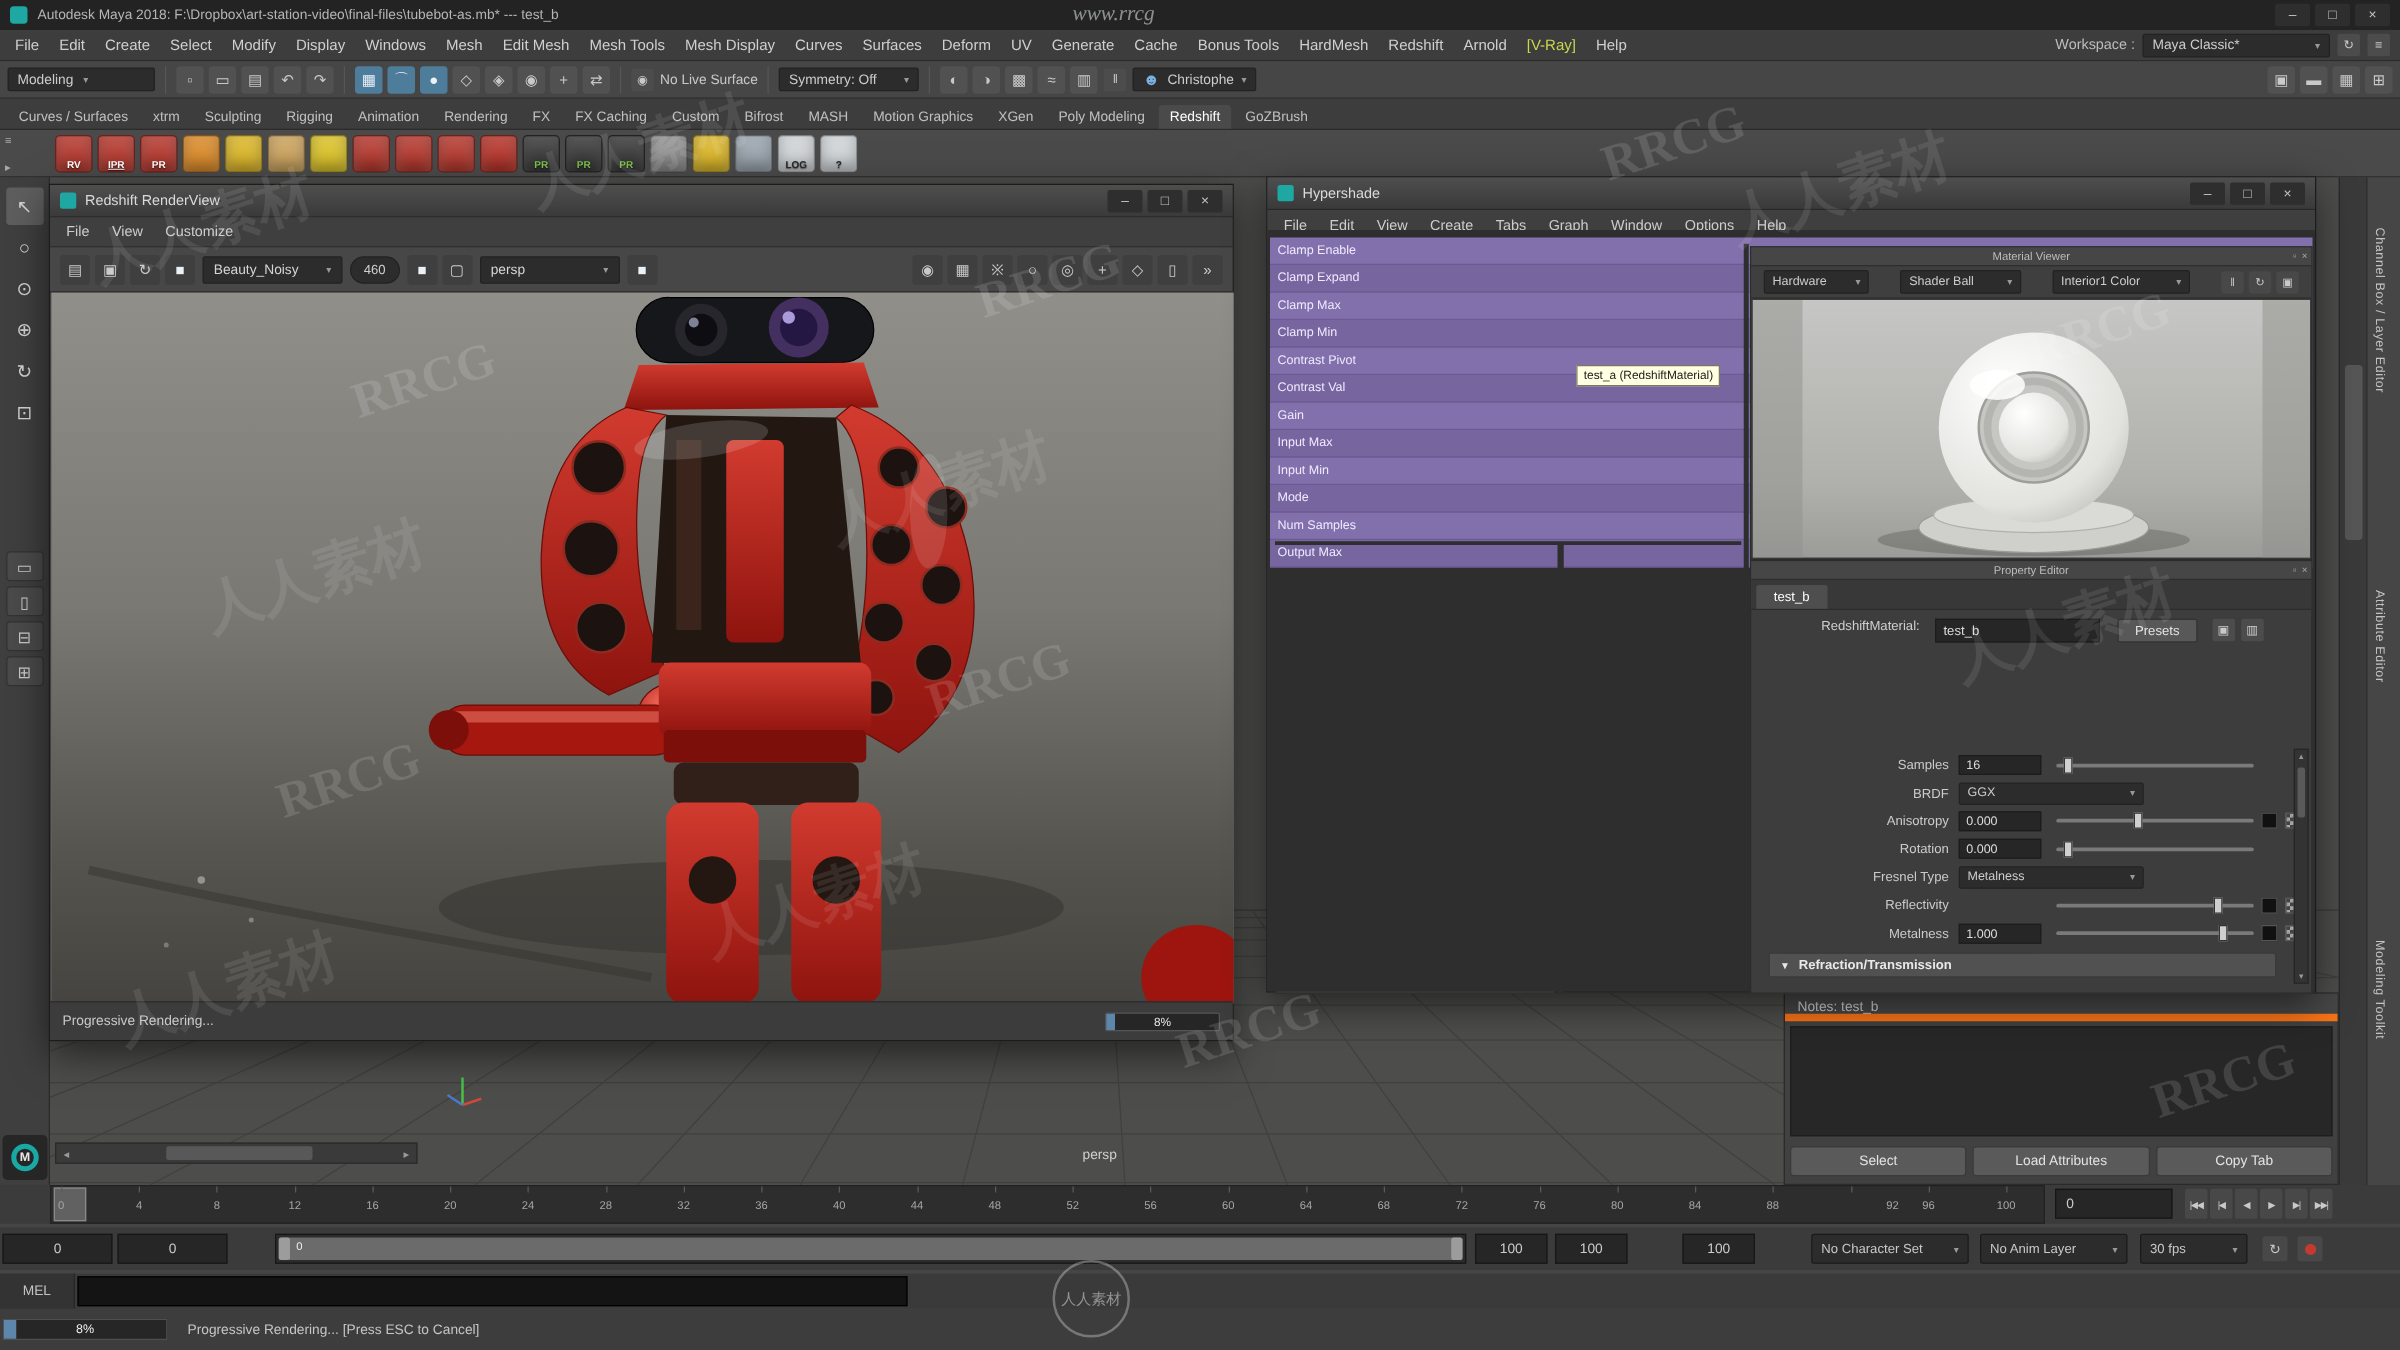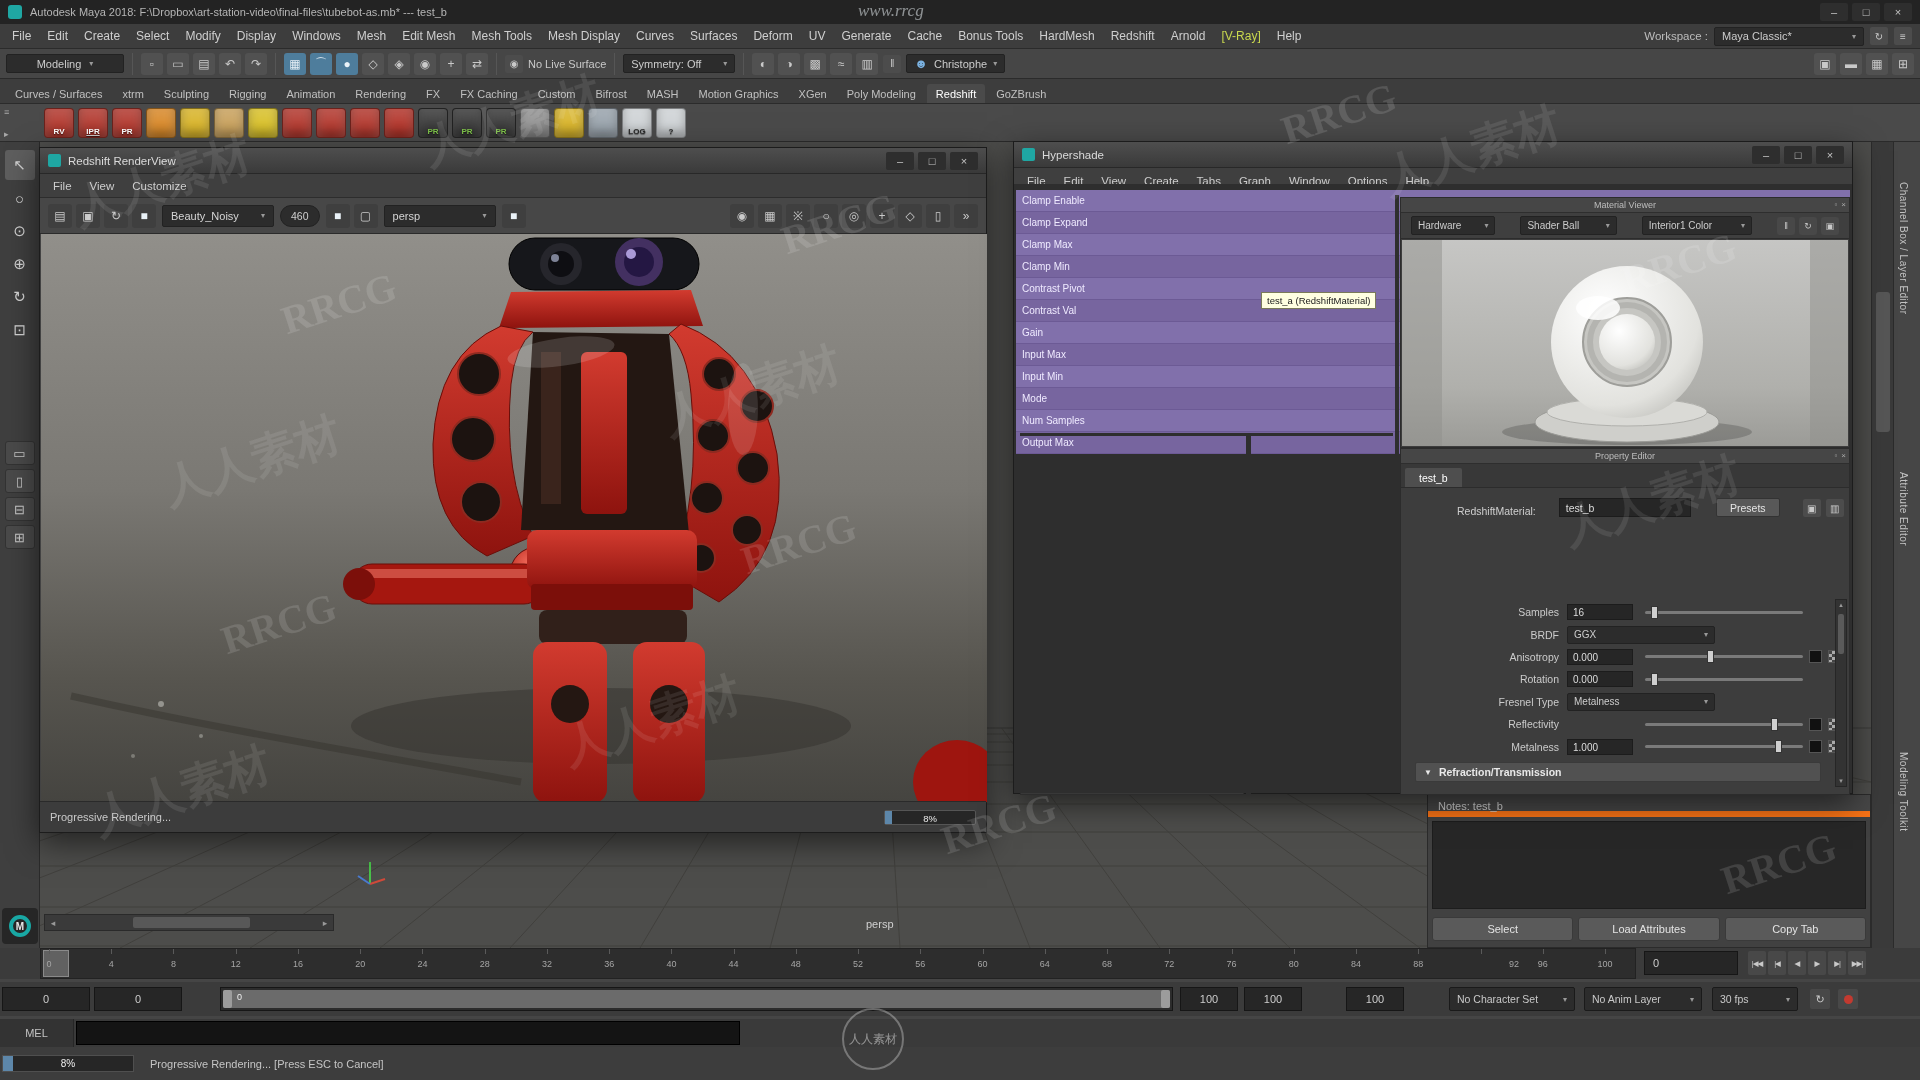--- a/index.html
+++ b/index.html
@@ -155,21 +155,21 @@
   #hs-matviewer{left:386px;top:55px;width:450px;height:251px;}
   .mv-toolbar{height:26px;background:#3f3f3f;border-bottom:1px solid #2c2c2c;display:flex;align-items:center;gap:25px;padding:0 10px;}
   .mv-dd{background:#2c2c2c;border:1px solid #222;height:19px;border-radius:2px;display:flex;align-items:center;justify-content:space-between;gap:6px;padding:0 6px;font-size:10px;color:#ccc;white-space:nowrap;}
   #mv-icons{margin-left:auto;display:flex;gap:4px;}
   #mv-icons .icon-btn{width:18px;height:18px;background:#484848;font-size:9px;}
   .mv-view{position:absolute;left:1px;right:1px;top:42px;bottom:1px;overflow:hidden;}
 
   #hs-propeditor{left:386px;top:306px;width:450px;height:347px;}
   .pe-tabs{height:24px;background:#383838;border-bottom:1px solid #2c2c2c;display:flex;align-items:flex-end;padding:0 4px;}
   .pe-tab{padding:4px 14px 3px;font-size:10.5px;color:#fff;background:#4e4e4e;border-radius:2px 2px 0 0;}
-  .pe-matrow{position:absolute;left:0;top:46px;width:100%;height:22px;display:flex;align-items:flex-end;gap:11px;}
+  .pe-matrow{position:absolute;left:0;top:46px;width:100%;height:22px;display:flex;align-items:flex-start;}
   .pe-matlabel{margin-left:56px;font-size:10.5px;color:#cfcfcf;}
   .pe-matfield{margin-left:12px;width:132px;height:19px;background:#262626;border:1px solid #1c1c1c;font-size:10.5px;color:#ddd;line-height:18px;padding-left:6px;}
   .pe-presets{margin-left:14px;width:64px;height:19px;background:#585858;border:1px solid #333;border-radius:2px;font-size:10.5px;color:#e5e5e5;text-align:center;line-height:18px;}
   .pe-miniicons{margin-left:12px;display:flex;gap:5px;}
   .pe-sample{position:absolute;left:0;top:98px;width:100%;height:44px;display:flex;align-items:center;}
   .pe-label{width:166px;text-align:right;padding-right:8px;font-size:10.5px;color:#cbcbcb;white-space:nowrap;}
   .sample-swatch{margin-left:6px;width:58px;height:42px;border:1px solid #111;background:repeating-linear-gradient(90deg,#7e9cc8 0 2px,#dde6f2 2px 5px);}
   #pe-rows{position:absolute;left:0;top:152px;width:100%;}
   .pe-row{height:22.4px;display:flex;align-items:center;}
   .pe-field{width:66px;height:16px;background:#262626;border:1px solid #1c1c1c;font-size:10px;color:#ddd;line-height:15px;padding-left:5px;}
@@ -200,21 +200,21 @@
   .rr-field{position:absolute;top:5px;height:24px;background:#262626;border:1px solid #161616;font-size:11px;color:#ccc;text-align:center;line-height:23px;}
   .range-bar{position:absolute;left:220px;top:5px;width:953px;height:24px;background:#2c2c2c;border:1px solid #161616;}
   .range-inner{position:absolute;left:2px;right:2px;top:2px;bottom:2px;background:#6b6b6b;border-radius:2px;}
   .range-handle{position:absolute;top:0;bottom:0;width:9px;background:#9c9c9c;border-radius:2px;}
   .range-label{position:absolute;left:14px;top:2px;font-size:9px;color:#f0f0f0;}
   .rr-dd{position:absolute;top:5px;height:24px;background:#2c2c2c;border:1px solid #1a1a1a;border-radius:2px;display:flex;align-items:center;justify-content:space-between;gap:6px;padding:0 7px;font-size:10.5px;color:#c9c9c9;white-space:nowrap;}
   .rr-icon{position:absolute;top:7px;width:20px;height:20px;background:#484848;border-radius:2px;display:flex;align-items:center;justify-content:center;font-size:11px;color:#ccc;}
   .key-dot{width:9px;height:9px;border-radius:50%;background:#c23a30;}
 
   #command-line{position:absolute;left:0;top:1019px;width:1920px;height:28px;background:#3a3a3a;display:flex;align-items:stretch;}
-  .cl-label{width:74px;background:#333;border-right:1px solid #262626;font-size:11px;color:#c3c3c3;display:flex;align-items:center;justify-content:center;}
+  .cl-label{width:60px;background:#333;border-right:1px solid #262626;font-size:11px;color:#c3c3c3;display:flex;align-items:center;justify-content:center;}
   .cl-input{width:664px;background:#141414;border:1px solid #000;margin:2px 0 2px 2px;}
   .cl-response{flex:1;background:#262626;border:1px solid #1c1c1c;margin:2px 2px 2px 4px;display:flex;align-items:center;padding-left:12px;font-size:11px;color:#b5b5b5;}
 
   #help-line{position:absolute;left:0;top:1047px;width:1920px;height:33px;background:#3d3d3d;display:flex;align-items:center;gap:16px;padding:0 2px;}
   .hl-progress{width:132px;height:17px;background:#262626;border:1px solid #4f4f4f;position:relative;}
   .hl-fill{position:absolute;left:0;top:0;bottom:0;width:8%;background:#5d87aa;}
   .hl-progress span{position:absolute;inset:0;text-align:center;font-size:10px;line-height:16px;color:#efefef;}
   .hl-text{font-size:11px;color:#c5c5c5;}
 
   
@@ -267,21 +267,21 @@
     <div class="dd" style="width:150px;justify-content:space-between;">
       <span>Maya Classic*</span>
       <span class="dd-arrow">▾</span>
     </div>
     <span class="mini-icon">↻</span>
     <span class="mini-icon">≡</span>
   </div>
 </div>
 
 <div id="toolbar">
-  <div class="dd" style="width:118px;justify-content:center;">
+  <div class="dd" style="width:118px;justify-content:flex-start;">
     <span>Modeling</span>
     <span class="dd-arrow">▾</span>
   </div>
   <div class="tb-sep"></div>
   <div class="icon-row" id="tb-file">
       <div class="icon-btn">▫</div>
       <div class="icon-btn">▭</div>
       <div class="icon-btn">▤</div>
       <div class="icon-btn">↶</div>
       <div class="icon-btn">↷</div>

